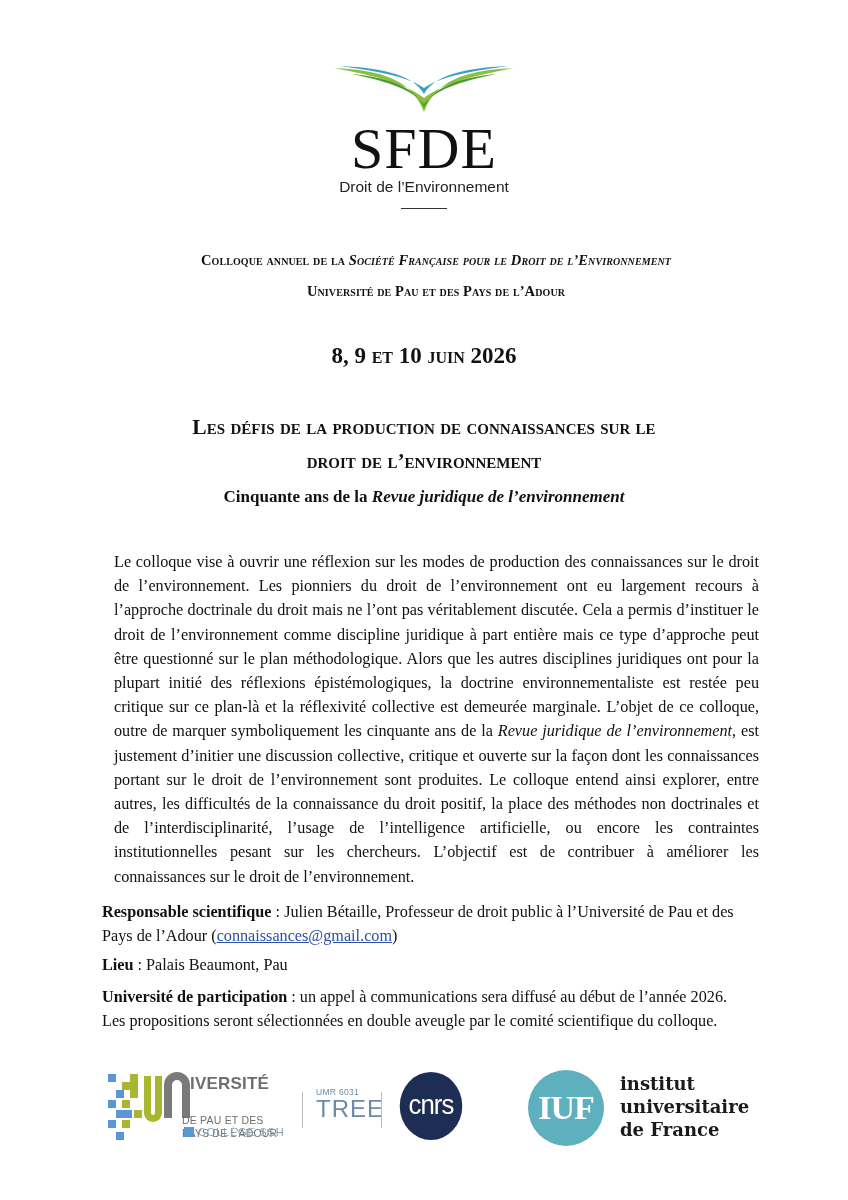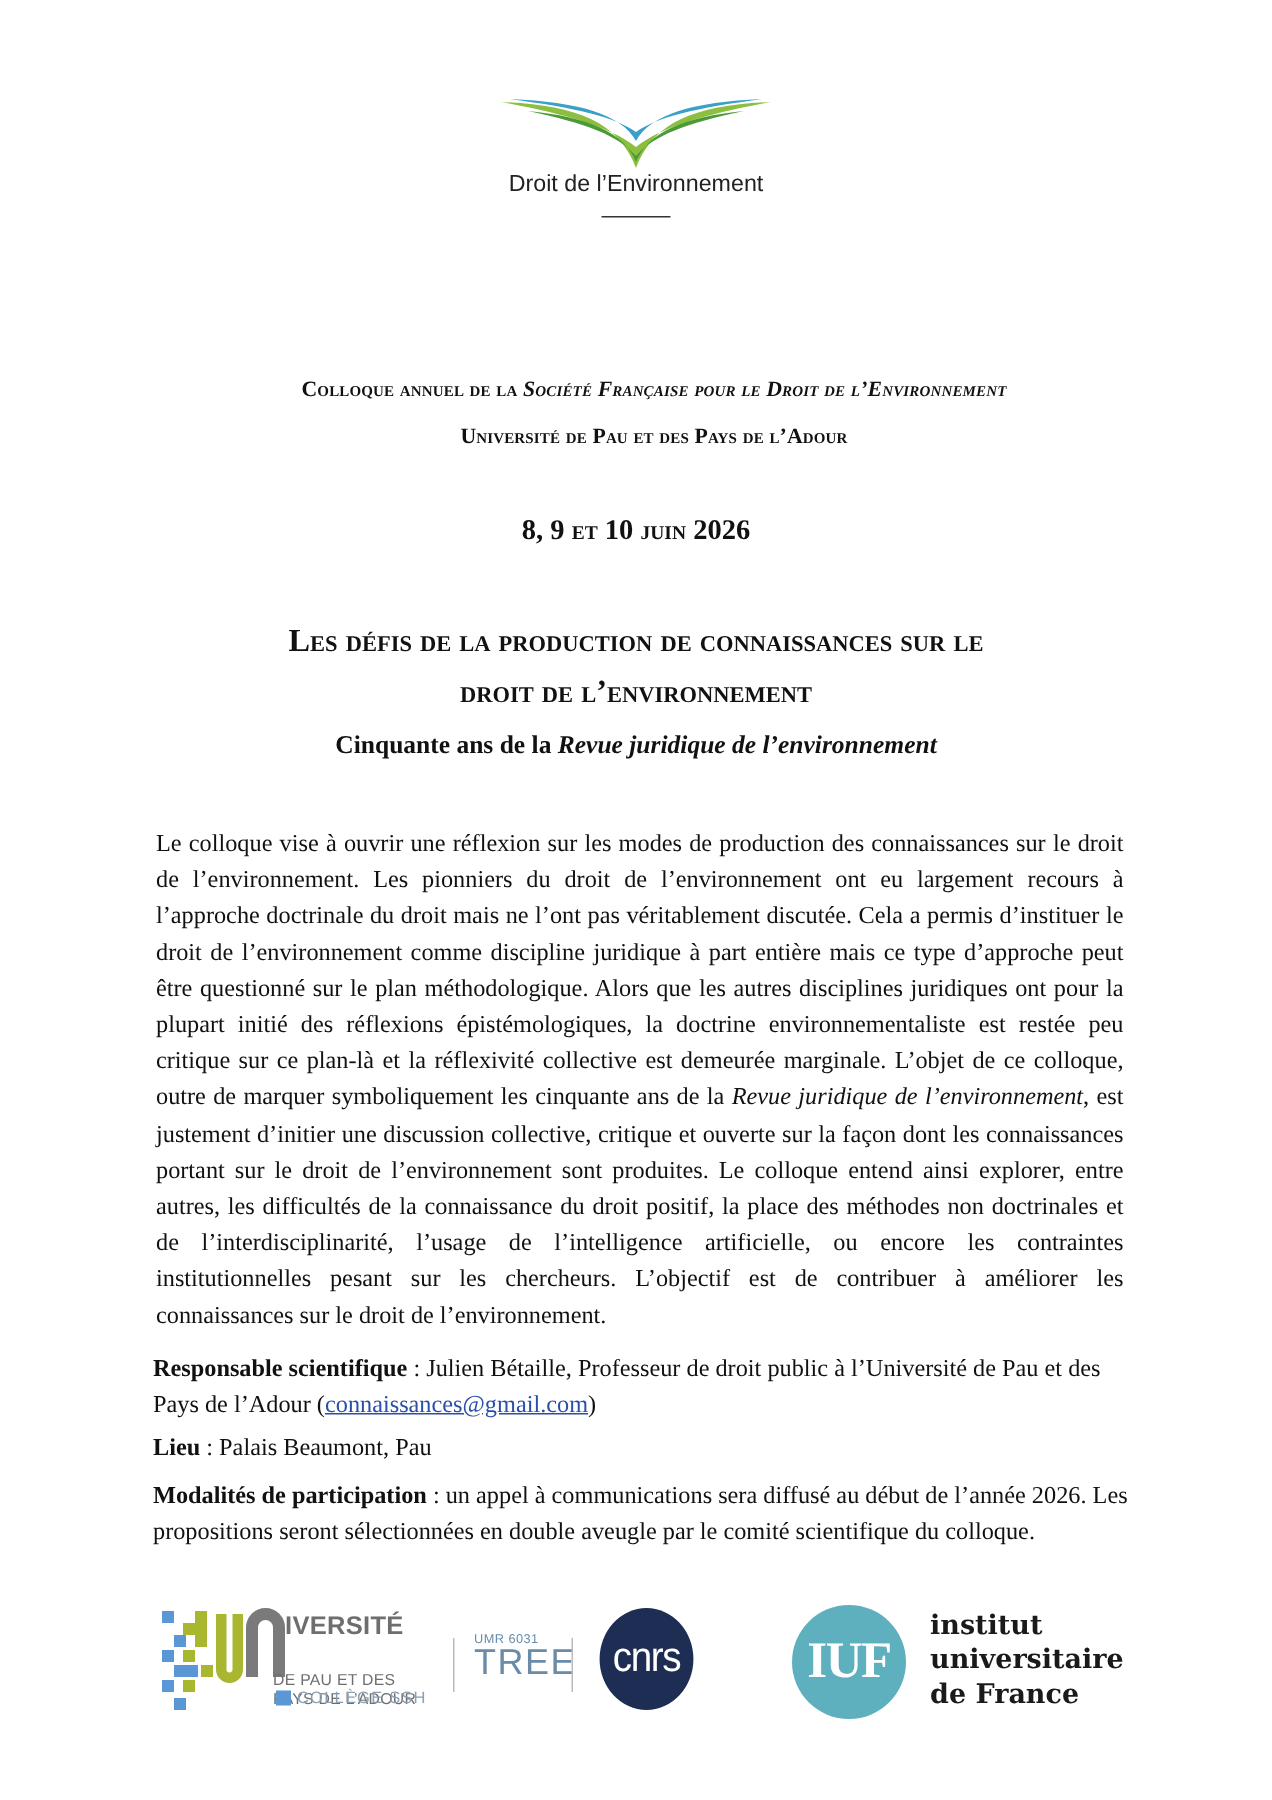--- a/index.html
+++ b/index.html
@@ -9,26 +9,26 @@
     .logo-wing { display: block; margin: 0 auto; }
     .logo-sfde { font-family: "Liberation Serif", serif; font-size: 58px; letter-spacing: 1px; line-height: 58px; margin-top: 6px; color: #111; }
     .logo-sub { font-family: "Liberation Sans", sans-serif; font-size: 15.5px; line-height: 18px; color: #222; margin-top: 6px; }
     .logo-rule { width: 46px; height: 1px; background: #333; margin: 12px auto 0; }
 
     .center { position: absolute; left: 0; width: 848px; text-align: center; }
     .sc-line { font-weight: bold; font-size: 14.5px; font-variant: small-caps; letter-spacing: 0.1px; padding-left: 12px; }
     .sc-line .it { font-style: italic; }
     .l1 { top: 252px; }
     .l2 { top: 283px; }
-    .date { top: 343px; font-weight: bold; font-size: 19px; font-variant: small-caps; }
+    .date { top: 343px; font-weight: bold; font-size: 23px; font-variant: small-caps; }
     .title { top: 410px; font-weight: bold; font-size: 21.5px; font-variant: small-caps; line-height: 34px; font-family: Liberation Serif, serif; }
     .subtitle { top: 487px; font-weight: bold; font-size: 17px; }
     .subtitle .it { font-style: italic; }
 
-    .body-text { position: absolute; left: 104px; width: 645px; top: 550px; font-size: 16.2px; line-height: 24.2px; text-align: justify; }
+    .body-text { position: absolute; left: 114px; width: 645px; top: 550px; font-size: 16.2px; line-height: 24.2px; text-align: justify; }
     .body-text .it { font-style: italic; }
 
     .info { position: absolute; left: 102px; width: 650px; font-size: 16.2px; line-height: 24px; }
     .info b { font-weight: bold; }
     .info a { color: #2a4fa8; text-decoration: underline; }
     .i1 { top: 900px; }
     .i2 { top: 953px; }
     .i3 { top: 985px; }
 
     .footer { position: absolute; left: 0; top: 1062px; width: 816px; height: 95px; }
@@ -55,20 +55,21 @@
   </style>
 </head>
 <body>
 
 <div class="logo-wrap">
   <svg class="logo-wing" width="184" height="52" viewBox="0 0 184 52">
     <path d="M2 6 C50 8 80 18 92 50 C104 18 134 8 182 6 C140 14 110 22 92 36 C74 22 44 14 2 6 Z" fill="#8cbf3f"></path>
     <path d="M8 4 C54 6 82 14 92 32 C102 14 130 6 176 4 C132 10 106 16 92 26 C78 16 52 10 8 4 Z" fill="#3aa0c8"></path>
     <path d="M20 12 C60 16 84 26 92 46 C100 26 124 16 164 12 C126 20 104 28 92 42 C80 28 58 20 20 12 Z" fill="#4c9a36"></path>
   </svg>
+  <div class="logo-sfde">SFDE</div>
   <div class="logo-sub" style="margin-top:0">Droit de l’Environnement</div>
   <div class="logo-rule"></div>
 </div>
 
 <div class="center sc-line l1">
   <span>Colloque annuel de la </span><span class="it">Société Française pour le Droit de l’Environnement</span>
 </div>
 <div class="center sc-line l2">Université de Pau et des Pays de l’Adour</div>
 <div class="center date">8, 9 et 10 juin 2026</div>
 <div class="center title">
@@ -83,21 +84,21 @@
   <span>Le colloque vise à ouvrir une réflexion sur les modes de production des connaissances sur le droit de l’environnement. Les pionniers du droit de l’environnement ont eu largement recours à l’approche doctrinale du droit mais ne l’ont pas véritablement discutée. Cela a permis d’instituer le droit de l’environnement comme discipline juridique à part entière mais ce type d’approche peut être questionné sur le plan méthodologique. Alors que les autres disciplines juridiques ont pour la plupart initié des réflexions épistémologiques, la doctrine environnementaliste est restée peu critique sur ce plan-là et la réflexivité collective est demeurée marginale. L’objet de ce colloque, outre de marquer symboliquement les cinquante ans de la </span><span class="it">Revue juridique de l’environnement</span><span>, est justement d’initier une discussion collective, critique et ouverte sur la façon dont les connaissances portant sur le droit de l’environnement sont produites. Le colloque entend ainsi explorer, entre autres, les difficultés de la connaissance du droit positif, la place des méthodes non doctrinales et de l’interdisciplinarité, l’usage de l’intelligence artificielle, ou encore les contraintes institutionnelles pesant sur les chercheurs. L’objectif est de contribuer à améliorer les connaissances sur le droit de l’environnement.</span>
 </div>
 
 <div class="info i1">
   <b>Responsable scientifique</b><span> : Julien Bétaille, Professeur de droit public à l’Université de Pau et des Pays de l’Adour (</span><a>connaissances@gmail.com</a><span>)</span>
 </div>
 <div class="info i2">
   <b>Lieu</b><span> : Palais Beaumont, Pau</span>
 </div>
 <div class="info i3">
-  <b>Modalités de participation</b><span> : un appel à communications sera diffusé au début de l’année 2026. Les propositions seront sélectionnées en double aveugle par le comité scientifique du colloque.</span>
+  <b>Université de participation</b><span> : un appel à communications sera diffusé au début de l’année 2026. Les propositions seront sélectionnées en double aveugle par le comité scientifique du colloque.</span>
 </div>
 
 <div class="footer">
   <div class="uppa">
     <span class="sq" style="left:6px;top:8px;background:#5b97d4"></span>
     <span class="sq" style="left:28px;top:8px;background:#a9b730"></span>
     <span class="sq" style="left:20px;top:16px;background:#a9b730"></span>
     <span class="sq" style="left:28px;top:16px;background:#a9b730"></span>
     <span class="sq" style="left:14px;top:24px;background:#5b97d4"></span>
     <span class="sq" style="left:28px;top:24px;background:#a9b730"></span>

